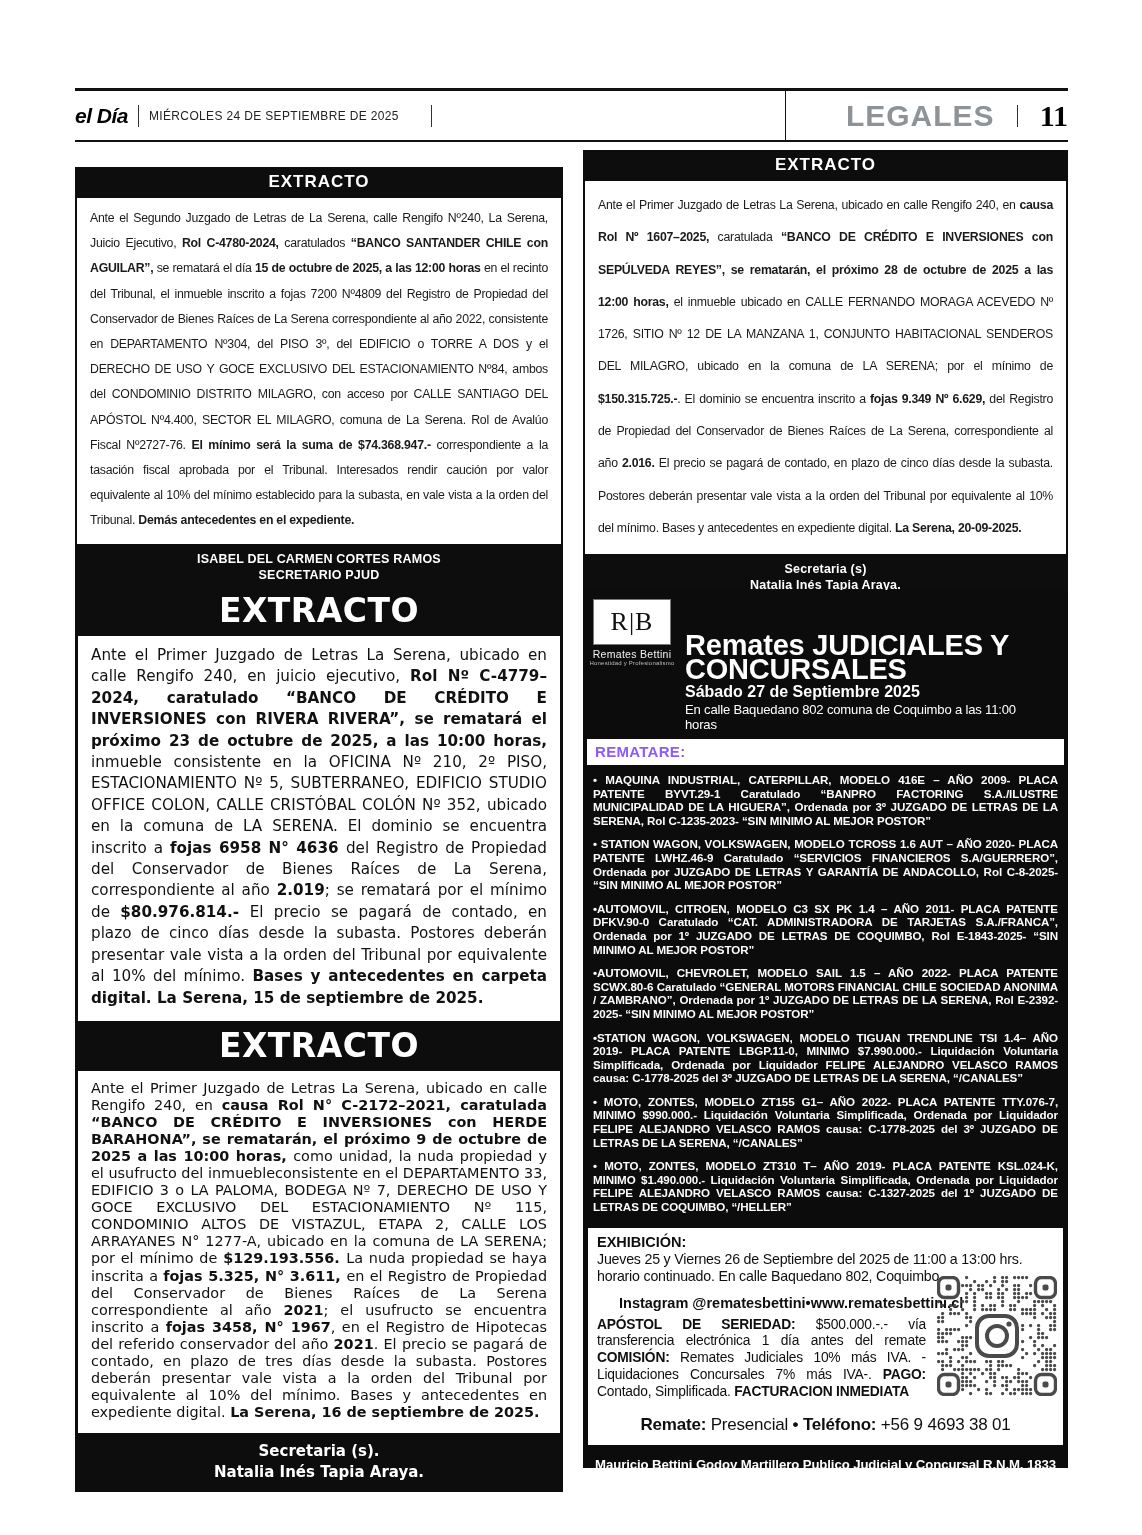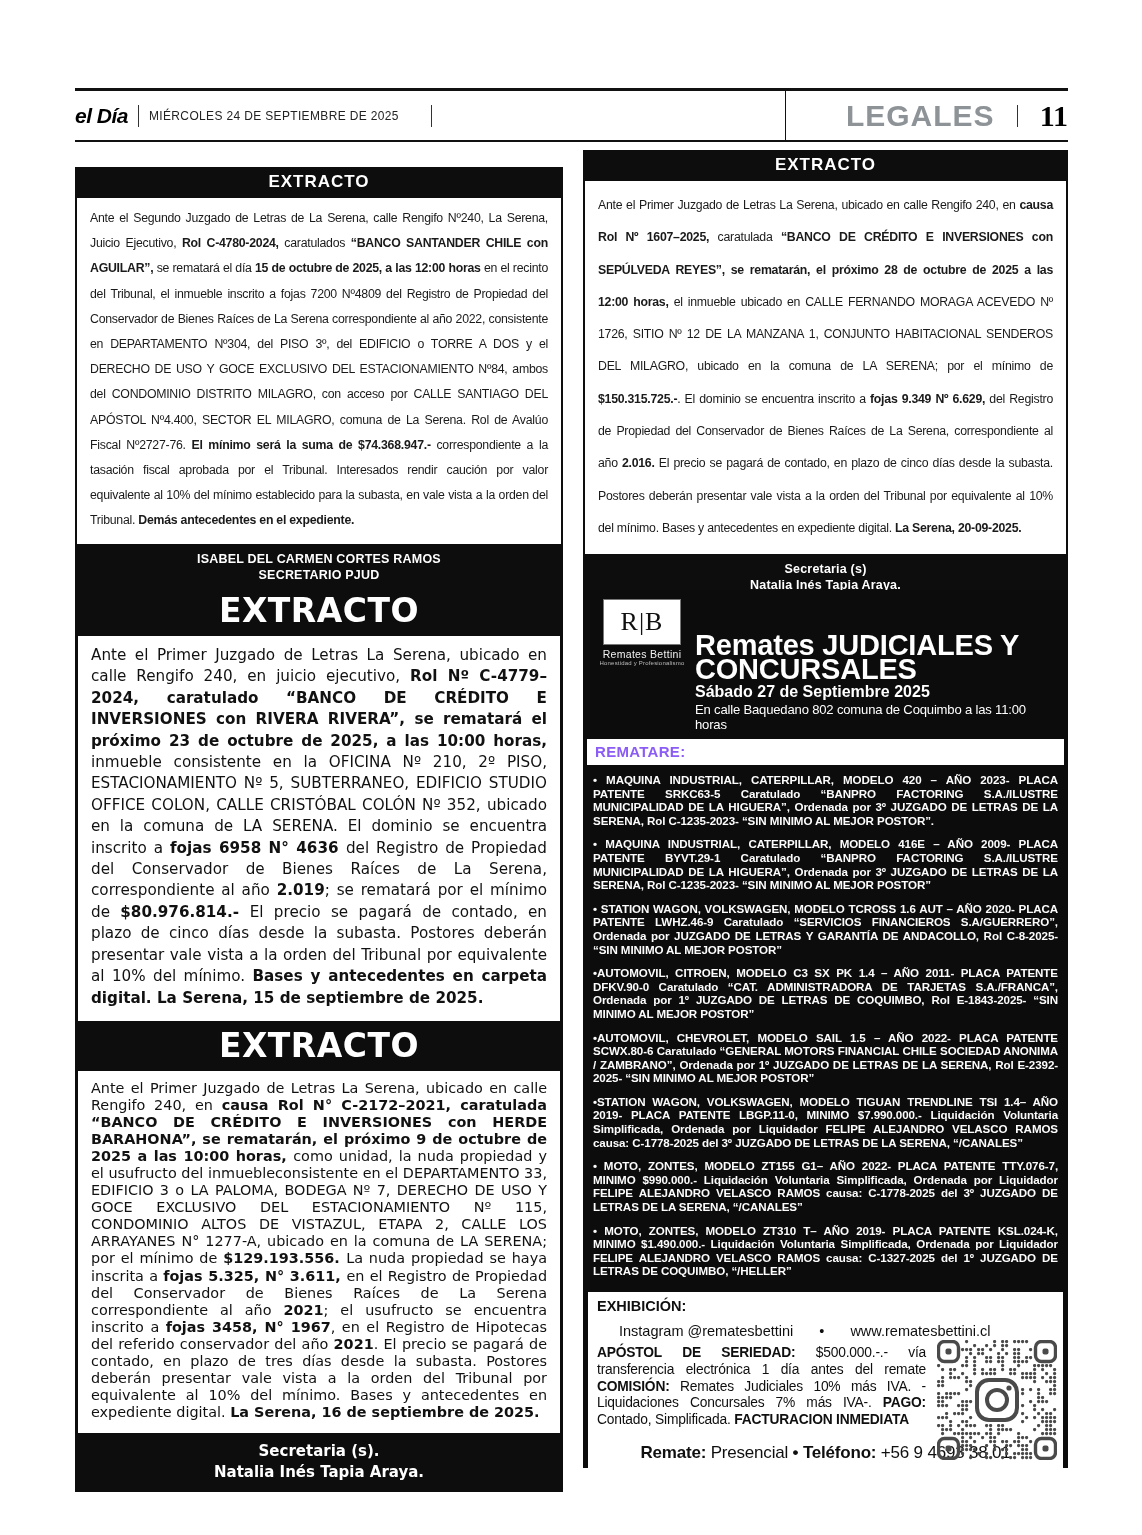--- a/index.html
+++ b/index.html
@@ -38,36 +38,36 @@
   .box2 .bd{font-size:15.2px;line-height:21.4px;min-height:305px;}
   .box3 .bd{font-size:14.4px;line-height:17.05px;}
 
   .box1{left:75px;top:167px;width:488px;}
   .box2{left:75px;top:587px;width:488px;}
   .box3{left:75px;top:1022px;width:488px;}
   .box4{left:583px;top:150px;width:485px;}
 
   
   .ad{position:absolute;left:583px;top:590px;width:485px;height:878px;background:#0c0c0c;color:#fff;display:flex;flex-direction:column;box-sizing:border-box;}
-  .ad-head{display:flex;padding:7px 16px 4px;gap:10px;}
+  .ad-head{display:flex;padding:7px 6px 4px;gap:10px;}
   .ad-logo{width:86px;flex:0 0 86px;text-align:center;}
   .ad-logo .lbox{background:#fff;color:#111;border:1px solid #777;margin:2px 4px 3px;height:44px;display:flex;align-items:center;justify-content:center;font-family:"Liberation Serif",serif;font-size:26px;letter-spacing:1px;}
   .ad-logo .lname{font-size:10.5px;letter-spacing:0.3px;color:#f2f2f2;}
   .ad-logo .ltag{font-size:6px;color:#bdbdbd;letter-spacing:0.2px;}
   .ad-titles{flex:1;}
   .ad-title{font-weight:bold;font-size:29px;letter-spacing:-0.2px;line-height:24px;margin-top:36px;}
   .ad-date{font-weight:bold;font-size:16px;margin-top:2px;}
   .ad-venue{font-size:13.5px;letter-spacing:-0.2px;margin-top:1px;transform:scaleX(0.97);transform-origin:left;}
   .rematare{background:#fff;color:#8b5cf6;font-weight:bold;font-size:15px;letter-spacing:0.3px;margin:3px 4px 0;padding:4px 8px 5px;}
   .ad-items{padding:8px 10px 2px;flex:1;}
   .ad-item{margin:0 0 10px;font-weight:bold;font-size:11.6px;line-height:13.6px;text-align:justify;letter-spacing:-0.1px;color:#fdfdfd;}
   .ad-panel{background:#fff;color:#0f0f0f;margin:2px 5px 4px;padding:6px 9px 6px;position:relative;}
   .exh-title{font-weight:bold;font-size:14.5px;}
   .exh-text{font-size:14.2px;line-height:17.5px;letter-spacing:-0.2px;margin-top:1px;width:100%;}
-  .social-row{display:flex;gap:26px;font-weight:normal;font-size:14.5px;margin:9px 0 6px 22px;align-items:center;}
+  .social-row{display:flex;font-weight:bold;font-size:14.5px;margin:9px 0 6px 22px;align-items:center;}
   .terms{font-size:13.8px;line-height:16.8px;text-align:justify;letter-spacing:-0.2px;margin-right:128px;}
   .qr{position:absolute;right:6px;top:48px;width:120px;height:120px;}
   .remate-row{text-align:center;font-size:17px;margin:14px 0 4px;letter-spacing:-0.2px;}
   .ad-foot{color:#fff;font-weight:bold;font-size:13.2px;text-align:center;padding:8px 0 10px;letter-spacing:-0.1px;}
 </style>
 </head>
 <body>
 
 <div class="page">
 
@@ -130,32 +130,32 @@
         <div class="ltag">Honestidad y Profesionalismo</div>
       </div>
       <div class="ad-titles">
         <div class="ad-title">Remates JUDICIALES Y CONCURSALES</div>
         <div class="ad-date">Sábado 27 de Septiembre 2025</div>
         <div class="ad-venue">En calle Baquedano 802 comuna de Coquimbo a las 11:00 horas</div>
       </div>
     </div>
     <div class="rematare">REMATARE:</div>
     <div class="ad-items">
-        <p class="ad-item">• MAQUINA INDUSTRIAL, CATERPILLAR, MODELO 420 – AÑO 2023- PLACA PATENTE SRKC63-5 Caratulado “BANPRO FACTORING S.A./ILUSTRE MUNICIPALIDAD DE LA HIGUERA”, Ordenada por 3º JUZGADO DE LETRAS DE LA SERENA, Rol C-1235-2023- “SIN MINIMO AL MEJOR POSTOR”.</p>
         <p class="ad-item">• MAQUINA INDUSTRIAL, CATERPILLAR, MODELO 416E – AÑO 2009- PLACA PATENTE BYVT.29-1 Caratulado “BANPRO FACTORING S.A./ILUSTRE MUNICIPALIDAD DE LA HIGUERA”, Ordenada por 3º JUZGADO DE LETRAS DE LA SERENA, Rol C-1235-2023- “SIN MINIMO AL MEJOR POSTOR”</p>
         <p class="ad-item">• STATION WAGON, VOLKSWAGEN, MODELO TCROSS 1.6 AUT – AÑO 2020- PLACA PATENTE LWHZ.46-9 Caratulado “SERVICIOS FINANCIEROS S.A/GUERRERO”, Ordenada por JUZGADO DE LETRAS Y GARANTÍA DE ANDACOLLO, Rol C-8-2025- “SIN MINIMO AL MEJOR POSTOR”</p>
         <p class="ad-item">•AUTOMOVIL, CITROEN, MODELO C3 SX PK 1.4 – AÑO 2011- PLACA PATENTE DFKV.90-0 Caratulado “CAT. ADMINISTRADORA DE TARJETAS S.A./FRANCA”, Ordenada por 1º JUZGADO DE LETRAS DE COQUIMBO, Rol E-1843-2025- “SIN MINIMO AL MEJOR POSTOR”</p>
         <p class="ad-item">•AUTOMOVIL, CHEVROLET, MODELO SAIL 1.5 – AÑO 2022- PLACA PATENTE SCWX.80-6 Caratulado “GENERAL MOTORS FINANCIAL CHILE SOCIEDAD ANONIMA / ZAMBRANO”, Ordenada por 1º JUZGADO DE LETRAS DE LA SERENA, Rol E-2392-2025- “SIN MINIMO AL MEJOR POSTOR”</p>
         <p class="ad-item">•STATION WAGON, VOLKSWAGEN, MODELO TIGUAN TRENDLINE TSI 1.4– AÑO 2019- PLACA PATENTE LBGP.11-0, MINIMO $7.990.000.- Liquidación Voluntaria Simplificada, Ordenada por Liquidador FELIPE ALEJANDRO VELASCO RAMOS causa: C-1778-2025 del 3º JUZGADO DE LETRAS DE LA SERENA, “/CANALES”</p>
         <p class="ad-item">• MOTO, ZONTES, MODELO ZT155 G1– AÑO 2022- PLACA PATENTE TTY.076-7, MINIMO $990.000.- Liquidación Voluntaria Simplificada, Ordenada por Liquidador FELIPE ALEJANDRO VELASCO RAMOS causa: C-1778-2025 del 3º JUZGADO DE LETRAS DE LA SERENA, “/CANALES”</p>
         <p class="ad-item">• MOTO, ZONTES, MODELO ZT310 T– AÑO 2019- PLACA PATENTE KSL.024-K, MINIMO $1.490.000.- Liquidación Voluntaria Simplificada, Ordenada por Liquidador FELIPE ALEJANDRO VELASCO RAMOS causa: C-1327-2025 del 1º JUZGADO DE LETRAS DE COQUIMBO, “/HELLER”</p>
       </div>
 
     <div class="ad-panel">
       <div class="exh-title">EXHIBICIÓN:</div>
+      <div class="exh-text">Jueves 25 y Viernes 26 de Septiembre del 2025 de 11:00 a 13:00 hrs. horario continuado. En calle Baquedano 802, Coquimbo</div>
       <div class="social-row">
         <span>Instagram @rematesbettini</span>
         <span>•</span>
         <span>www.rematesbettini.cl</span>
       </div>
       <div class="terms"><span class="rb">APÓSTOL DE SERIEDAD: </span><span>$500.000.-.- vía transferencia electrónica 1 día antes del remate </span><span class="rb">COMISIÓN: </span><span>Remates Judiciales 10% más IVA. - Liquidaciones Concursales 7% más IVA-. </span><span class="rb">PAGO: </span><span>Contado, Simplificada. </span><span class="rb">FACTURACION INMEDIATA</span></div>
       <svg class="qr" id="qr-svg" viewBox="0 0 120 120">
           <rect x="28" y="0" width="3.2" height="3.2" rx="1.4" fill="#4a4a4a"></rect>
           <rect x="56" y="0" width="3.2" height="3.2" rx="1.4" fill="#4a4a4a"></rect>
           <rect x="64" y="0" width="3.2" height="3.2" rx="1.4" fill="#4a4a4a"></rect>

